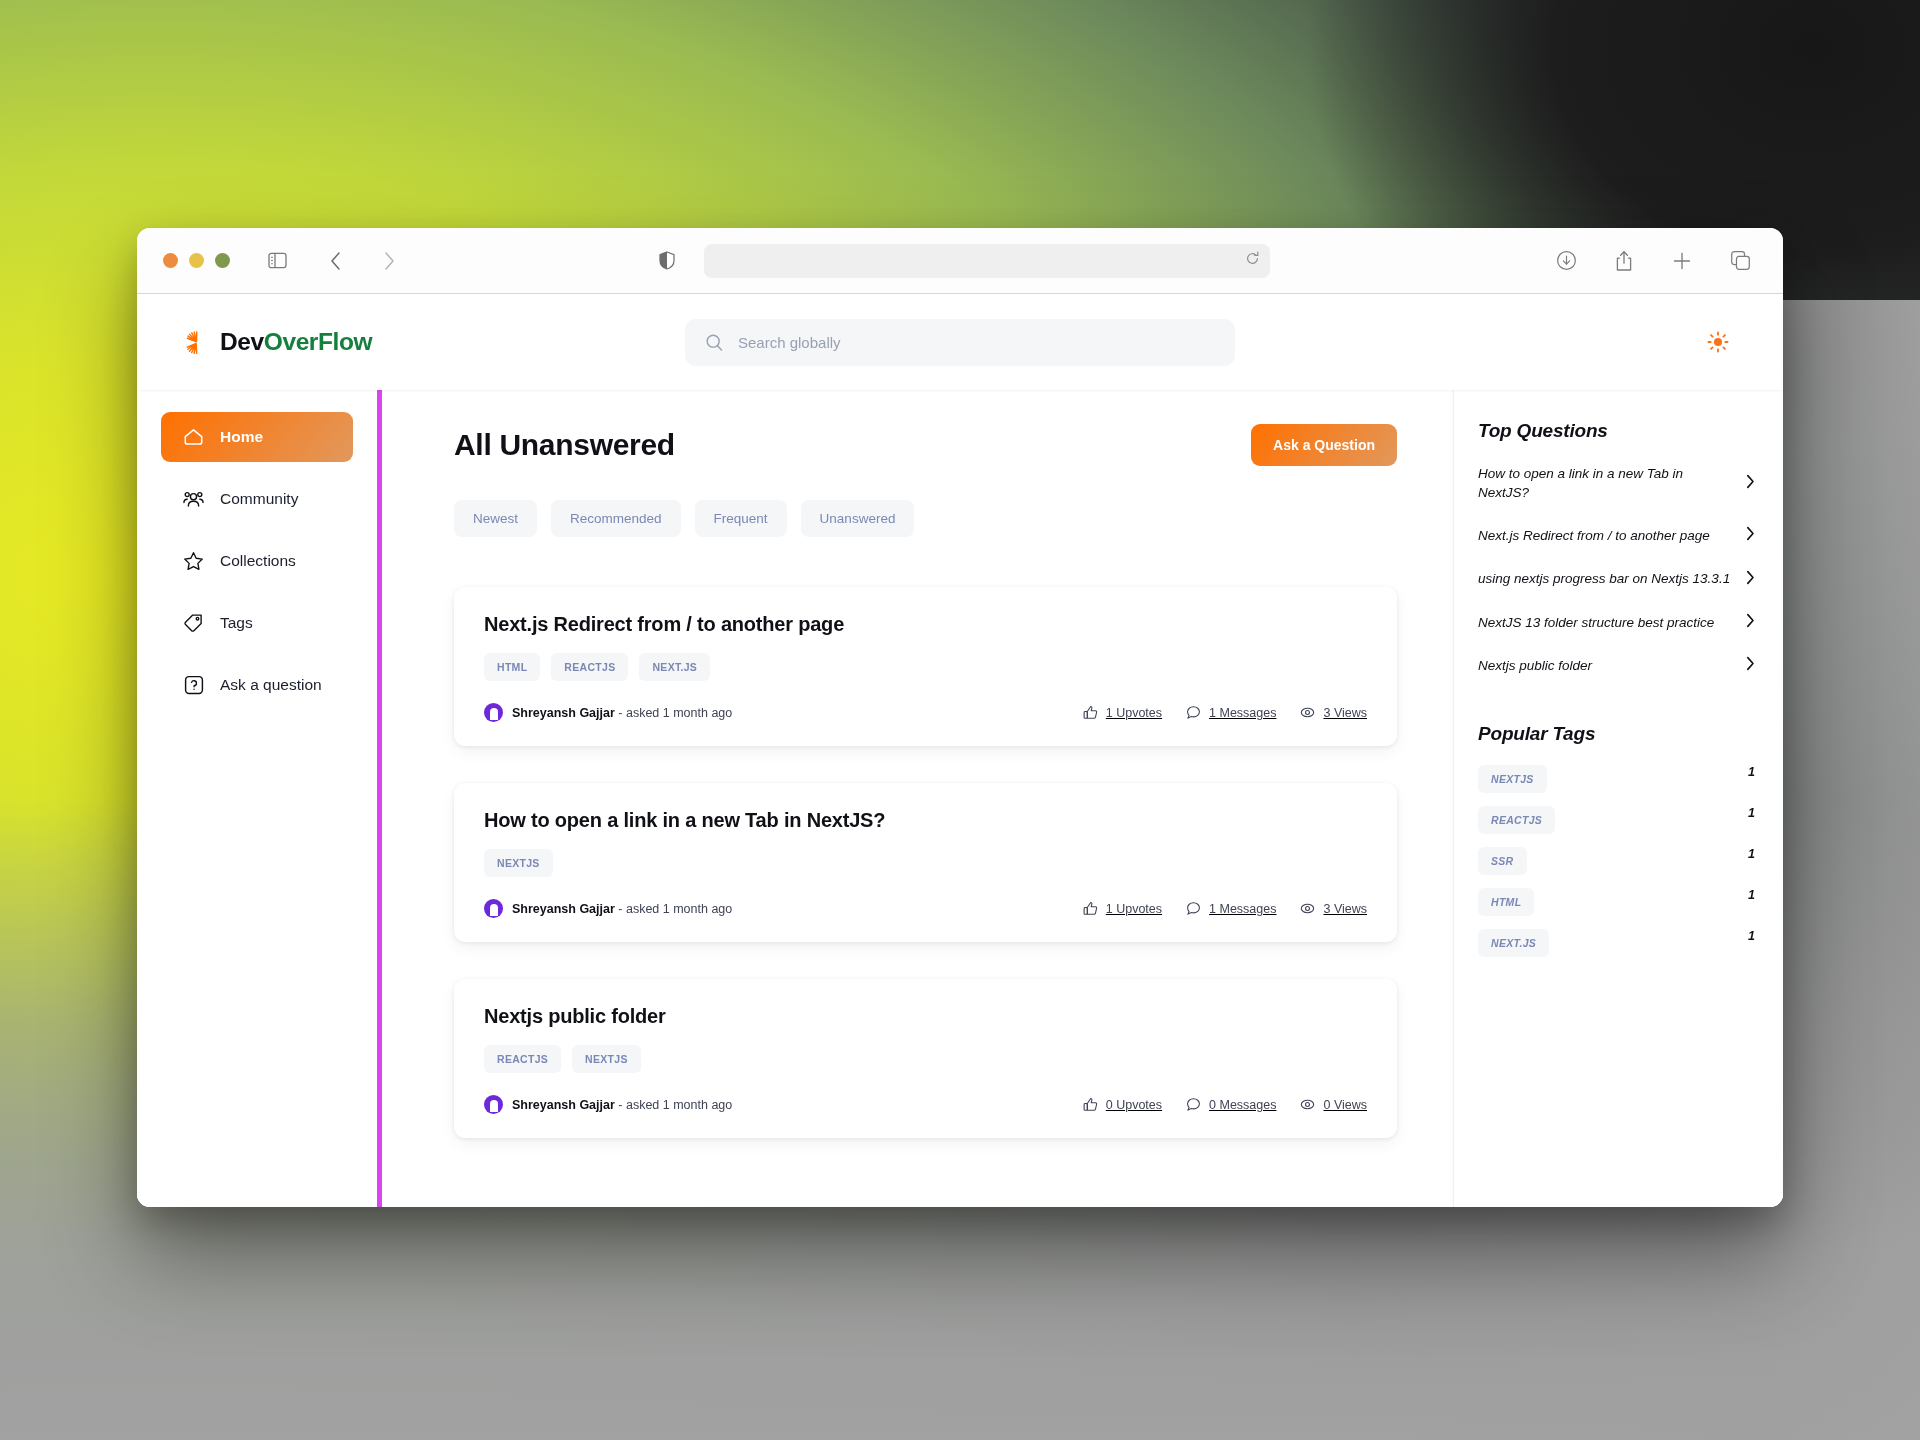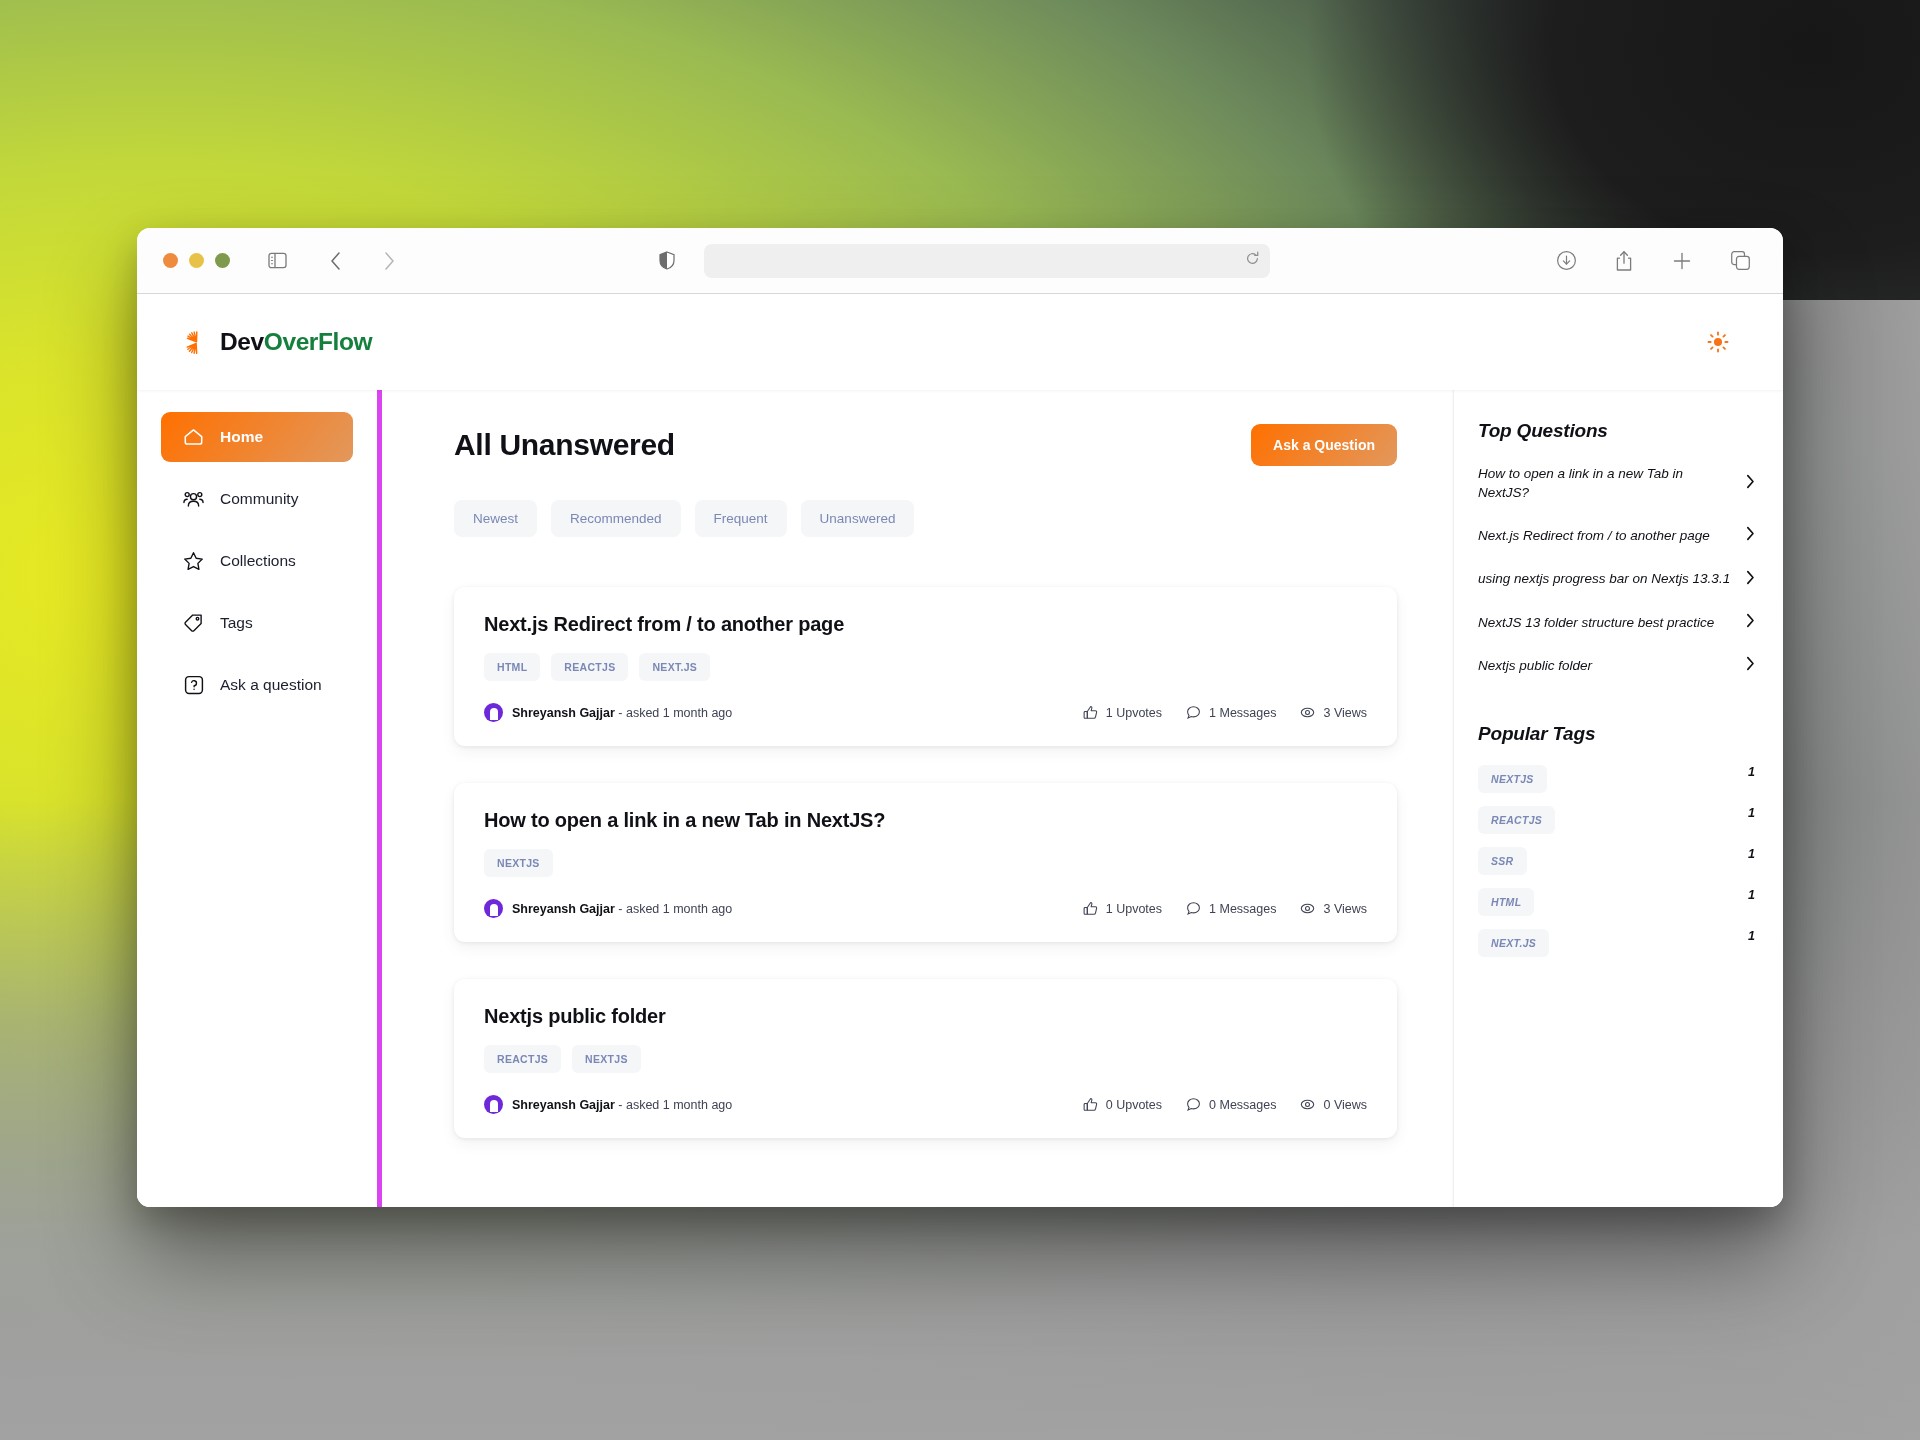--- a/index.html
+++ b/index.html
@@ -159,21 +159,21 @@
     width: 19px; height: 19px; border-radius: 50%;
     background: #6d28d9; position: relative; overflow: hidden;
   }
   .avatar::after {
     content: ""; position: absolute; left: 50%; top: 5px; width: 8px; height: 12px;
     transform: translateX(-50%); background: #fff; border-radius: 4px 4px 0 0;
   }
   .author-text { font-size: 12.5px; color: #0f1117; }
   .author-text b { font-weight: 700; }
   .author-text span { color: #3f4354; }
-  .stats { margin-left: auto; display: flex; gap: 24px; align-items: center; }
+  .stats { margin-left: auto; display: flex; gap: 24px; align-items: center; text-decoration: underline; }
   .stat { display: flex; align-items: center; gap: 8px; font-size: 12.5px; color: #3f4354; }
 
   
   .rsidebar {
     width: 330px; flex: 0 0 330px;
     background: #fff; border-left: 1px solid #f0f0f2;
     padding: 30px 28px 0 24px;
     box-shadow: -1px 0 2px rgba(0,0,0,.03);
     overflow: hidden;
     font-style: italic;
@@ -282,20 +282,29 @@
           <svg width="27" height="27" viewBox="0 0 28 28">
             <g stroke="#ff7000" stroke-width="1.5" stroke-linecap="round">
               <path d="M14 13.2 L4.6 9.6 M14 13.2 L5.2 7.4 M14 13.2 L6.8 5.4 M14 13.2 L9.1 4 M14 13.2 L11.6 3.2 M14 13.2 L14.3 3.1"></path>
               <path d="M13.6 15 L4.4 18.8 M13.6 15 L5.1 21 M13.6 15 L6.7 23 M13.6 15 L9 24.4 M13.6 15 L11.5 25.2 M13.6 15 L14.2 25.3"></path>
             </g>
           </svg>
         </span>
         <span class="logo-text"><span>Dev</span><span class="orange">OverFlow</span></span>
       </div>
 
+      <div class="global-search">
+        <span style="display:flex;">
+          <svg width="19" height="19" viewBox="0 0 20 20" fill="none" stroke="#9aa0b3" stroke-width="1.5" stroke-linecap="round">
+              <circle cx="8.6" cy="8.6" r="6.3"></circle>
+              <line x1="13.3" y1="13.6" x2="17.4" y2="17.8"></line>
+            </svg>
+        </span>
+        <span class="ph">Search globally</span>
+      </div>
 
       <div class="theme-btn">
         <span style="display:flex;">
           <svg width="22" height="22" viewBox="0 0 24 24">
             <circle cx="12" cy="12" r="4.4" fill="#f97316"></circle>
             <g stroke="#f97316" stroke-width="2" stroke-linecap="round">
               <line x1="12" y1="1.6" x2="12" y2="4"></line>
                 <line x1="12" y1="20" x2="12" y2="22.4"></line>
               <line x1="1.6" y1="12" x2="4" y2="12"></line>
                 <line x1="20" y1="12" x2="22.4" y2="12"></line>

